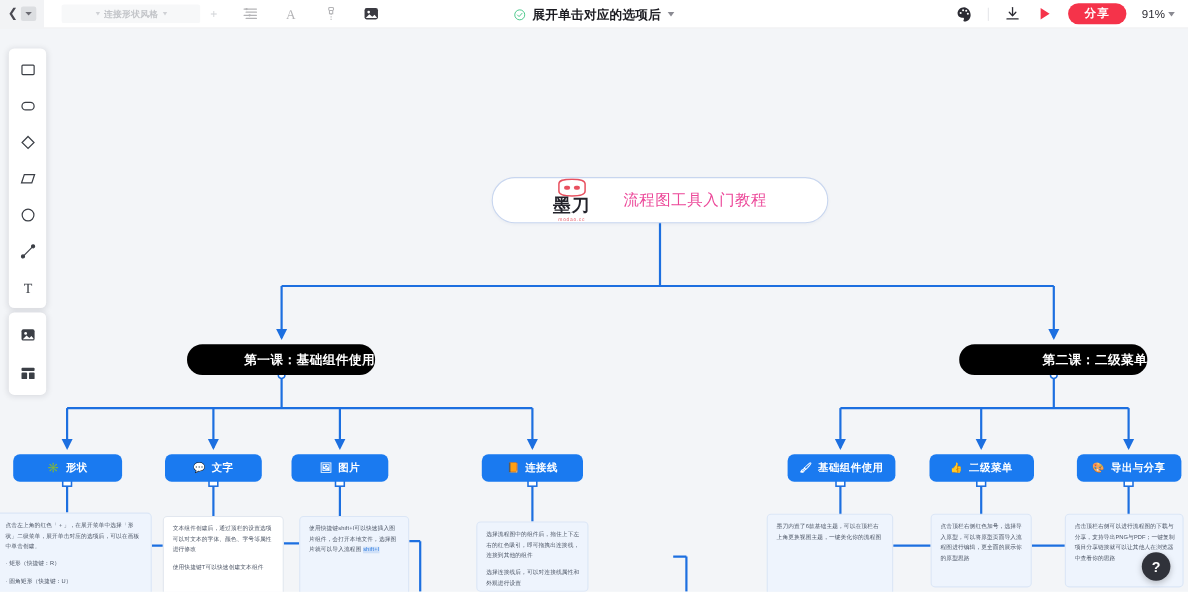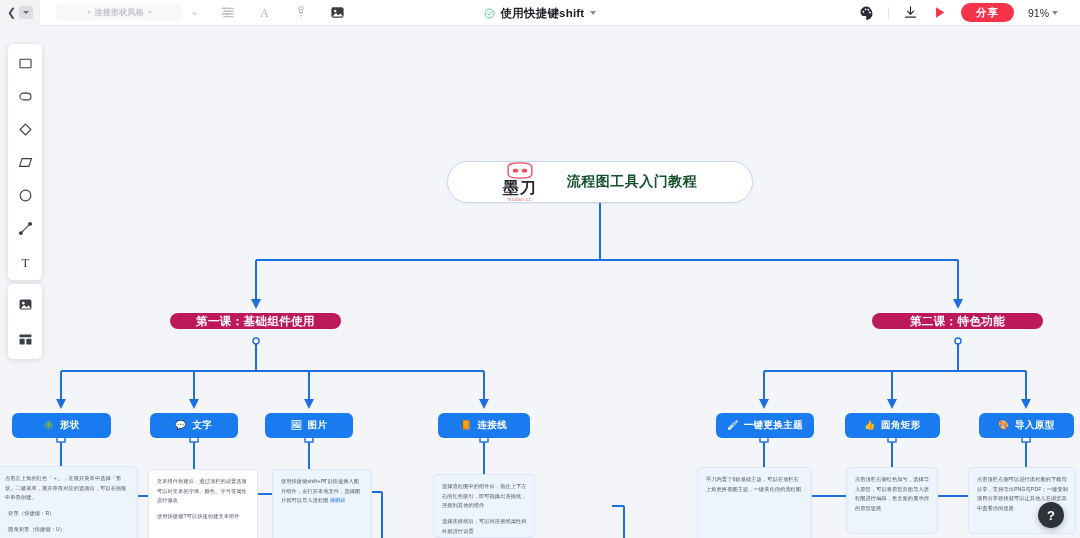--- a/index.html
+++ b/index.html
@@ -57,21 +57,21 @@
     height: 26px; display: flex; align-items: center; justify-content: center;
     gap: 6px; pointer-events: none;
   }
   .tb-center > * { pointer-events: auto; }
   .doc-title { font-size: 11.5px; color: #1c1c22; font-weight: 600; letter-spacing: .2px; }
   .check-ic { width: 11px; height: 11px; }
   .tri-title { width:0;height:0;border-left:3px solid transparent;border-right:3px solid transparent;border-top:4px solid #8a8a92; }
 
   .tb-right {
     margin-left: auto; display: flex; align-items: center;
-    gap: 14px; padding-right: 22px;
+    gap: 14px; padding-right: 12px;
   }
   .vdiv { width: 1px; height: 12px; background: #e6e7ea; }
   .share-btn {
     background: #f5334a; color: #fff; font-size: 10.5px; font-weight: 700;
     border-radius: 11px; padding: 4px 15px; border: none; cursor: pointer;
     letter-spacing: 1px; line-height: 1;
   }
   .zoom-lvl { font-size: 10.5px; color: #2c2c33; display: flex; align-items: center; gap: 3px; }
 
   
@@ -109,26 +109,26 @@
 
   .root-node {
     left: 447px; top: 135px; width: 306px; height: 42px;
     background: #ffffff; border: 1.5px solid #c8d6ef; border-radius: 21px;
     gap: 30px;
     box-shadow: 0 1px 3px rgba(40,60,110,.05);
   }
   .logo-wrap { display: flex; flex-direction: column; align-items: center; gap: 1px; }
   .logo-text { font-size: 16px; font-weight: 800; color: #23232b; letter-spacing: 1px; line-height: 1; }
   .logo-sub { font-size: 4.5px; color: #e8606e; letter-spacing: .6px; }
-  .root-title { font-size: 14px; font-weight: 700; color: #14532d; letter-spacing: .5px; }
+  .root-title { font-size: 14px; font-weight: 400; color: #ec4899; letter-spacing: .5px; }
 
   .lv2 {
-    height: 16px; border-radius: 14px;
-    background: #be185d; color: #fff;
-    font-size: 11.5px; font-weight: 600; letter-spacing: .4px;
+    height: 28px; border-radius: 14px;
+    background: #000000; color: #fff;
+    font-size: 11.5px; font-weight: 600; letter-spacing: .4px; justify-content: flex-end;
   }
   .lv2-a { left: 170px; top: 287px; width: 171px; }
   .lv2-b { left: 872px; top: 287px; width: 171px; }
 
   .lv3 {
     height: 25px; border-radius: 6px;
     background: #1a7af0; color: #fff;
     font-size: 9.5px; font-weight: 600; letter-spacing: .4px;
     gap: 5px;
   }
@@ -218,21 +218,21 @@
     </div>
   </div>
 
   <div class="tb-center">
     <span class="check-ic ic">
       <svg width="11" height="11" viewBox="0 0 16 16" fill="none" stroke="#49c78a" stroke-width="1.3">
         <circle cx="8" cy="8" r="6.6"></circle>
           <path d="M5 8.2 L7.1 10.3 L11 6" stroke-linecap="round" stroke-linejoin="round"></path>
       </svg>
     </span>
-    <span class="doc-title">使用快捷键shift</span>
+    <span class="doc-title">展开单击对应的选项后</span>
     <span class="tri-title"></span>
   </div>
 
   <div class="tb-right">
     <span class="ic">
       <svg width="15" height="15" viewBox="0 0 16 16">
         <path d="M8 1.6c-3.6 0-6.4 2.7-6.4 6 0 2.5 1.9 4.2 4.1 4.2h1c.7 0 1.2.5 1.2 1.1 0 .3-.1.5-.3.8-.2.2-.3.5-.3.8 0 .6.5 1.1 1.2 1.1 3.2 0 5.8-2.9 5.8-6.4 0-4-3.2-7.6-6.3-7.6z" fill="#2b2b33"></path>
         <circle cx="4.6" cy="7.2" r="1" fill="#fff"></circle>
           <circle cx="7" cy="4.6" r="1" fill="#fff"></circle>
         <circle cx="10" cy="5" r="1" fill="#fff"></circle>
@@ -338,50 +338,50 @@
         <span class="logo-text">墨刀</span>
         <span class="logo-sub">modao.cc</span>
       </span>
       <span class="root-title">流程图工具入门教程</span>
     </div>
 
     <div class="node lv2 lv2-a">
       <span>第一课：基础组件使用</span>
     </div>
     <div class="node lv2 lv2-b">
-      <span>第二课：特色功能</span>
+      <span>第二课：二级菜单</span>
     </div>
 
     <div class="node lv3" style="left:12px; top:387px; width:99px;">
       <span class="emo">✳️</span>
       <span>形状</span>
     </div>
     <div class="node lv3" style="left:150px; top:387px; width:88px;">
       <span class="emo">💬</span>
       <span>文字</span>
     </div>
     <div class="node lv3" style="left:265px; top:387px; width:88px;">
       <span class="emo">🖼</span>
       <span>图片</span>
     </div>
     <div class="node lv3" style="left:438px; top:387px; width:92px;">
       <span class="emo">📙</span>
       <span>连接线</span>
     </div>
     <div class="node lv3" style="left:716px; top:387px; width:98px;">
       <span class="emo">🖌</span>
-      <span>一键更换主题</span>
+      <span>基础组件使用</span>
     </div>
     <div class="node lv3" style="left:845px; top:387px; width:95px;">
       <span class="emo">👍</span>
-      <span>圆角矩形</span>
+      <span>二级菜单</span>
     </div>
     <div class="node lv3" style="left:979px; top:387px; width:95px;">
       <span class="emo">🎨</span>
-      <span>导入原型</span>
+      <span>导出与分享</span>
     </div>
 
     <div class="card" style="left:-4px; top:440px; width:142px; height:98px;">
       <p>点击左上角的红色「＋」，在展开菜单中选择「形状」二级菜单，展开单击对应的选项后，可以在画板中单击创建。</p>
       <p>· 矩形（快捷键：R）</p>
       <p>· 圆角矩形（快捷键：U）</p>
 
     </div>
 
     <div class="card white" style="left:148px; top:443px; width:110px; height:95px;">

